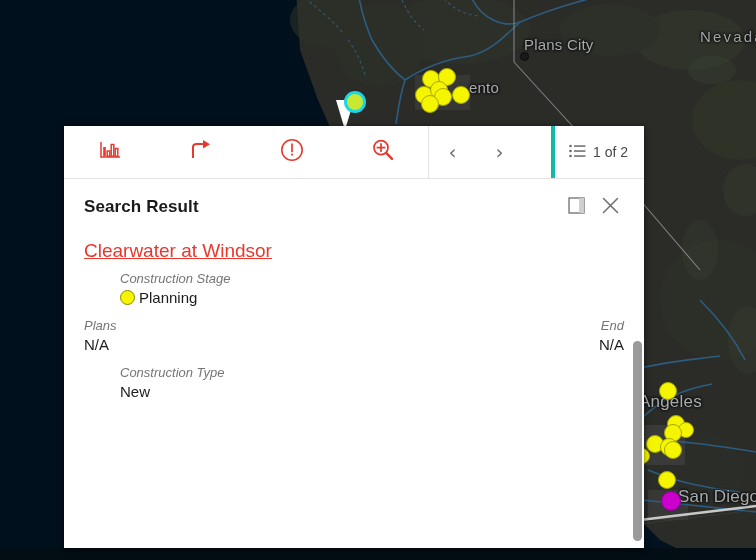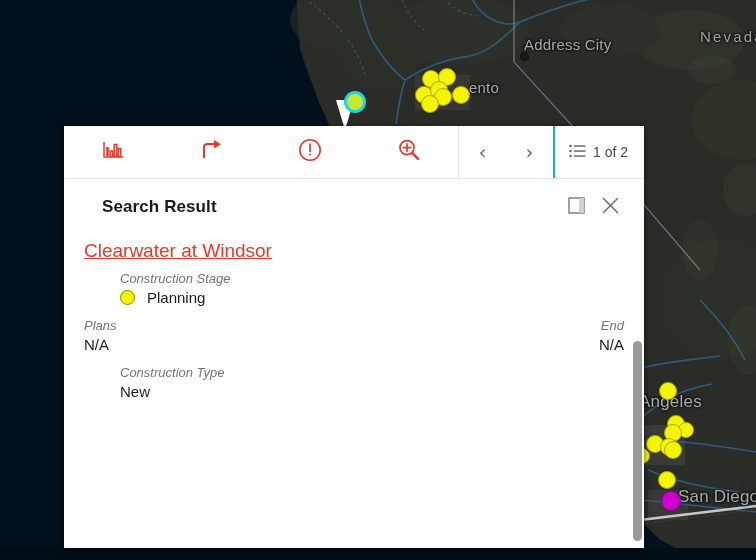--- a/index.html
+++ b/index.html
@@ -118,39 +118,39 @@
   }
   .tb-nav {
     width: 47px;
     display: flex;
     align-items: center;
     justify-content: center;
     cursor: pointer;
     color: #6e6e6e;
   }
   .tb-count {
-    border-left: 2px solid #14b8a6;
+    border-left: 4px solid #14b8a6;
     display: flex;
     align-items: center;
     justify-content: center;
     gap: 7px;
     padding: 0 16px 0 14px;
     color: #4a4a4a;
     font-size: 14px;
     cursor: pointer;
+    margin-left: 28px;
   }
   .chev { font-size: 19px; line-height: 1; font-family: "DejaVu Sans", sans-serif; }
 
   
   #popup-header {
     display: flex;
     align-items: center;
     padding: 8px 17px 4px 20px;
     min-height: 40px;
-    margin-left: 18px;
   }
   #popup-title {
     flex: 1;
     font-size: 17px;
     font-weight: bold;
     color: #1a1a1a;
     letter-spacing: 0.1px;
   }
   .hdr-btn {
     width: 34px; height: 30px;
@@ -181,21 +181,21 @@
     margin-bottom: 1px;
   }
   .fld-value {
     font-size: 15px;
     color: #1c1c1c;
     line-height: 21px;
   }
   .stage-row {
     display: flex;
     align-items: center;
-    gap: 12px;
+    gap: 4px;
   }
   .stage-swatch {
     width: 15px; height: 15px;
     border-radius: 50%;
     background: #f5f500;
     border: 1px solid #8a8a00;
     box-sizing: border-box;
   }
   .two-col {
     display: flex;
@@ -290,21 +290,21 @@
       <path d="M 514 62 L 640 200"></path>
       <path d="M 640 200 L 700 270"></path>
     </g>
 
     <g opacity="0.9">
       <path d="M 640 520 L 756 506" stroke="#d8d8d8" stroke-width="2.6" fill="none"></path>
       <path d="M 640 524 L 756 510" stroke="#3a3a3a" stroke-width="1.2" fill="none"></path>
     </g>
   </svg>
 
-  <div class="map-label" style="left:524px; top:36px;">Address City</div>
+  <div class="map-label" style="left:524px; top:36px;">Plans City</div>
   <div class="map-label state" style="left:676px; top:28px;">Nevada</div>
   <div class="map-label" style="left:469px; top:79px;">ento</div>
   <div class="map-label big" style="left:639px; top:392px;text-align:center;">Angeles</div>
   <div class="map-label big" style="left:678px; top:487px;">San Diego</div>
 
   <div class="map-dot dot-city" style="left:520px; top:52px; width:9px; height:9px;"></div>
 
   <div class="map-dot dot-yellow" style="left:422px; top:70px; width:18px; height:18px;"></div>
   <div class="map-dot dot-yellow" style="left:438px; top:68px; width:18px; height:18px;"></div>
   <div class="map-dot dot-yellow" style="left:415px; top:86px; width:18px; height:18px;"></div>

